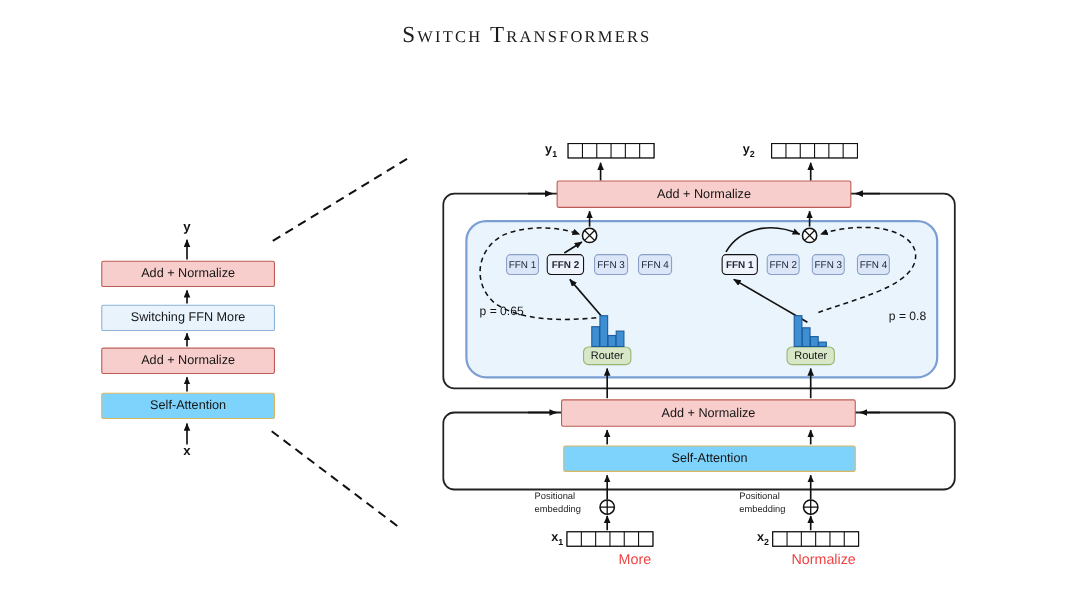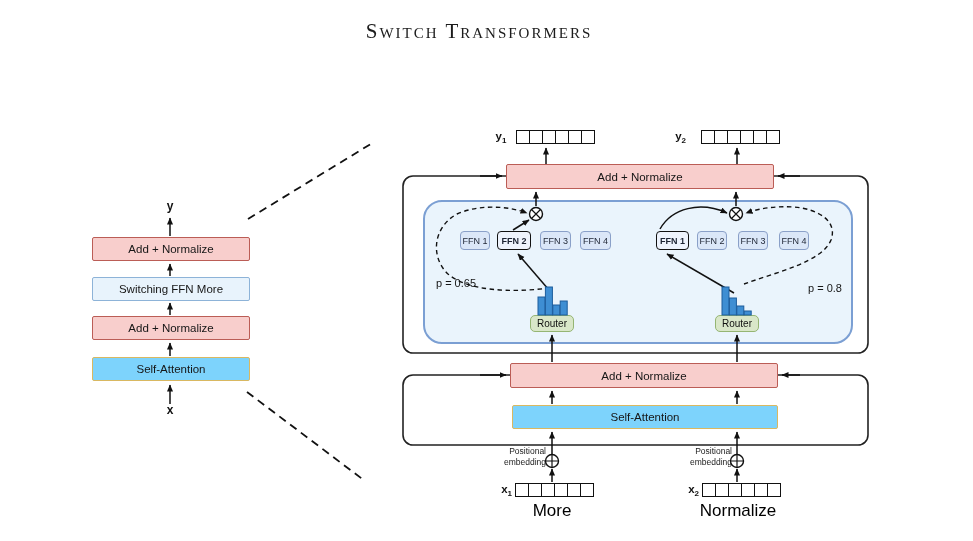--- a/index.html
+++ b/index.html
@@ -21,22 +21,22 @@
        color:#1d2433;z-index:3;top:231px;}
   .ffn.selected{background:#eef3fc;border:1.6px solid #111;font-weight:bold;}
   .router{height:17px;width:44px;border-radius:5px;background:#d9e7c9;border:1.4px solid #95b573;
        display:flex;align-items:center;justify-content:center;font-size:10px;z-index:3;top:315px;}
   .plabel{font-size:11px;z-index:3;width:64px;text-align:center;color:#161616;}
   .cellrow{display:grid;grid-auto-flow:column;gap:1.5px;background:#111;
        border:1.6px solid #111;z-index:3;height:14px;}
   .cellrow .cell{width:11.5px;background:#fff;}
   .row-label{font-size:11.5px;font-weight:600;z-index:3;}
   .row-label sub{font-size:8px;}
-  .caption{font-size:17px;z-index:3;text-align:center;color:#000000;}
-  .poslabel{font-size:8.5px;line-height:1.35;text-align:right;z-index:3;color:#222;}
+  .caption{font-size:13px;z-index:3;text-align:right;color:#ef4444;}
+  .poslabel{font-size:8.5px;line-height:1.35;text-align:left;z-index:3;color:#222;}
   .xy-label{font-size:12px;font-weight:600;z-index:3;text-align:center;}
   svg.layer{position:absolute;left:0;top:0;z-index:0;}
   svg.layer.front{z-index:4;pointer-events:none;}
   .bar{fill:#3e8ed3;stroke:#1c5c9c;stroke-width:1;}
 </style>
 </head>
 <body>
 
 <div id="stage">
 

